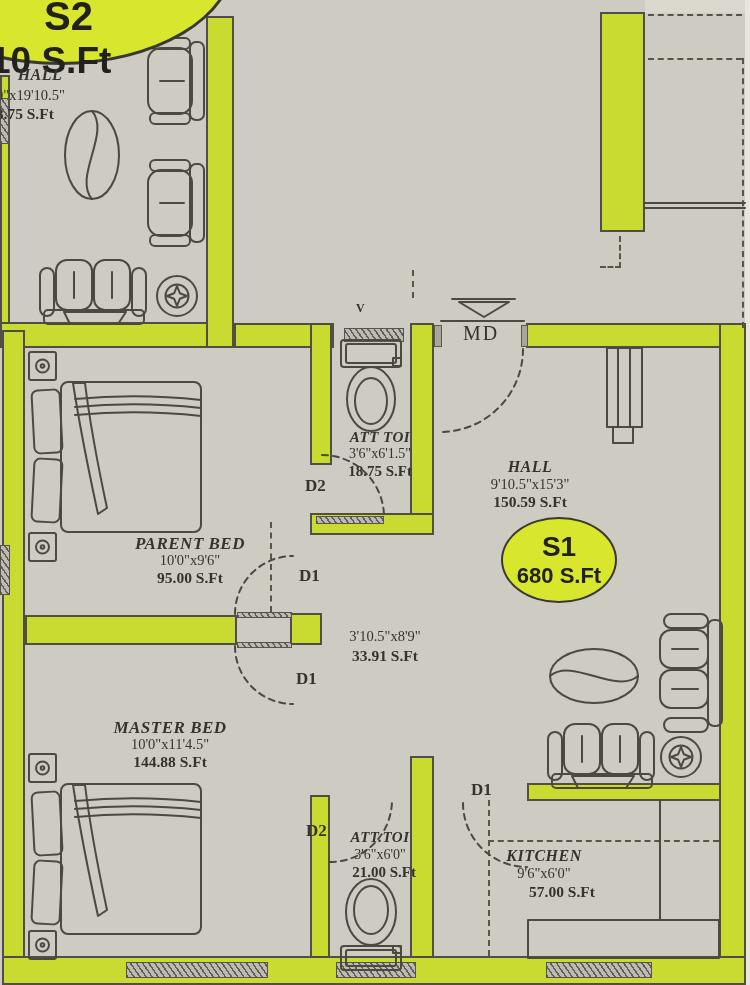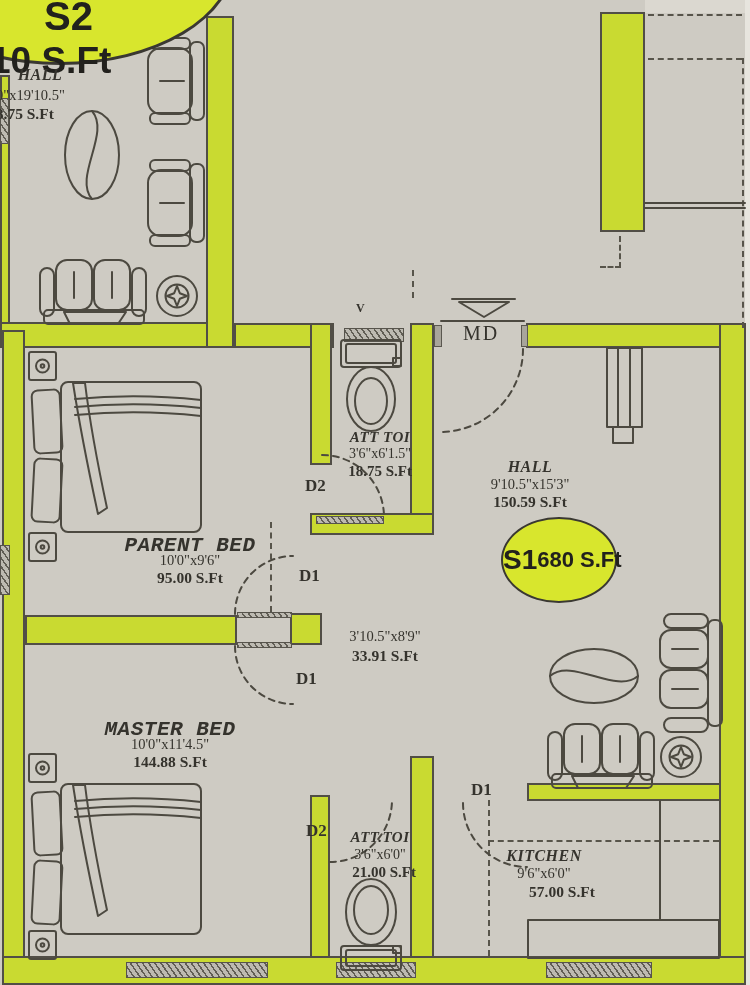--- a/index.html
+++ b/index.html
@@ -10,21 +10,21 @@
   }
   .wall{position:absolute;background:#c9da31;border:2px solid #514e46;box-sizing:border-box;}
   .jamb{position:absolute;background:#a8a59b;border:1px solid #5a574f;box-sizing:border-box;}
   .sill{position:absolute;background:#bdbab1;
     background-image:repeating-linear-gradient(55deg,#615e55 0 1.5px,transparent 1.5px 5px);
     border:1.5px solid #57544c;box-sizing:border-box;}
   .dash-h{position:absolute;border-top:2px dashed #57544a;}
   .dash-v{position:absolute;border-left:2px dashed #57544a;}
   .lbl{position:absolute;white-space:nowrap;line-height:1.05;}
   .room-name{font-style:italic;font-weight:700;font-size:16px;letter-spacing:.5px;}
-  .room-name.big{font-size:21px;font-family:Liberation Mono, monospace;}
+  .room-name.big{font-size:17px;}
   .room-dims{font-size:14.5px;font-weight:500;}
   .room-area{font-size:15.5px;font-weight:700;}
   .door-lbl{font-size:17px;font-weight:700;}
   .ctr{text-align:center;}
   .lawn-line{font-style:italic;font-weight:600;font-size:30px;letter-spacing:1px;text-align:center;}
   .badge{position:absolute;background:#d8e62d;border:3px solid #3a3832;border-radius:50%;box-sizing:border-box;}
   .badge-txt{position:absolute;font-family:"Liberation Sans",sans-serif;font-weight:700;color:#22211d;white-space:nowrap;}
   .overlay{position:absolute;left:0;top:0;pointer-events:none;}
   .overlay path,.overlay rect,.overlay ellipse,.overlay circle,.overlay line,.overlay polygon{
     fill:none;stroke:#4c4940;stroke-width:2;stroke-linejoin:round;stroke-linecap:round;}
@@ -219,21 +219,21 @@
 
     <g>
       <rect x="528" y="920" width="191" height="38" fill="#c6c3ba"></rect>
     </g>
   </svg>
 
   <div class="badge" style="left:-115px;top:-145px;width:350px;height:210px;"></div>
   <div class="badge-txt" style="left:44px;top:-6px;font-size:40px;">S2</div>
   <div class="badge-txt" style="left:-10px;top:40px;font-size:37px;">10 S.Ft</div>
 
-  <div class="badge" style="left:501px;top:517px;width:116px;height:86px;border-width:2.5px;display:flex;flex-direction:row;align-items:center;justify-content:space-between;">
+  <div class="badge" style="left:501px;top:517px;width:116px;height:86px;border-width:2.5px;display:flex;flex-direction:column;align-items:center;justify-content:center;">
     <span class="badge-txt" style="position:static;font-size:28px;">S1</span>
     <span class="badge-txt" style="position:static;font-size:22px;">680 S.Ft</span>
   </div>
 
   <div class="lbl room-name" style="left:-15px;top:67px;width:110px;text-align:center;">HALL</div>
   <div class="lbl room-dims" style="left:-4px;top:88px;">0"x19'10.5"</div>
   <div class="lbl room-area" style="left:-12px;top:106px;">98.75 S.Ft</div>
 
 
   <div class="lbl door-lbl" style="left:356px;top:302px;font-size:12px;">V</div>

